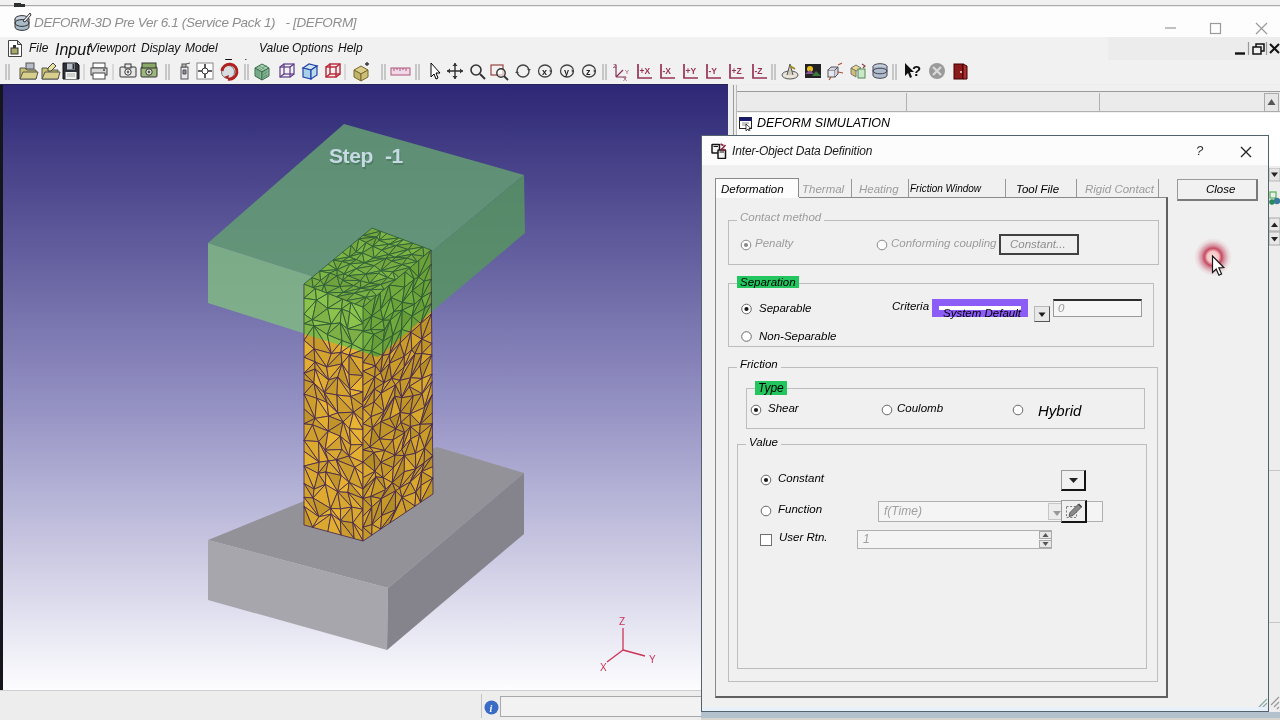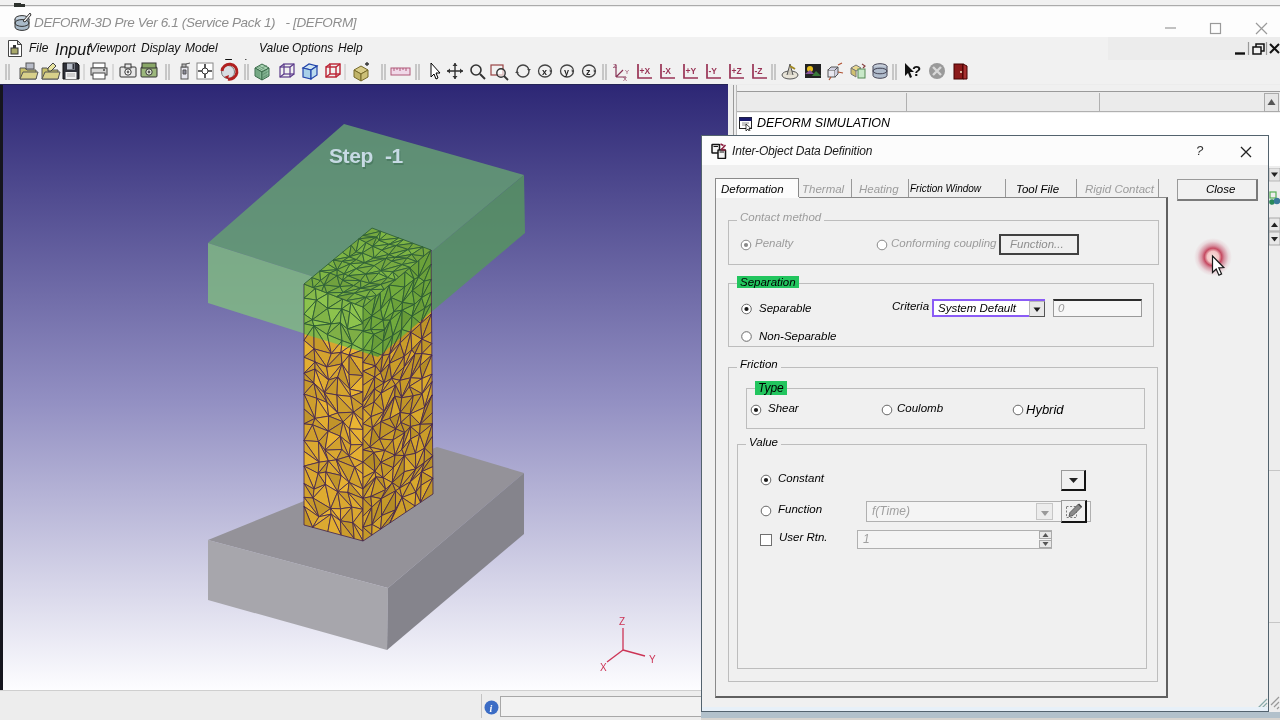--- a/index.html
+++ b/index.html
@@ -1396,58 +1396,58 @@
   <span class="t" style="left:504px;top:46.5px;font-size:11.5px;color:#000">Close</span>
 
   <div class="abs" style="left:13px;top:61px;width:453px;height:501px;background:#f0f0f0;border:1px solid #8a8a8a;border-right:2px solid #606060;border-bottom:2px solid #606060"></div>
   <div class="abs" style="left:14px;top:61px;width:83px;height:1px;background:#fcfcfc"></div>
 
   <div class="abs" style="left:26px;top:84px;width:431px;height:45px;border:1px solid #bdbdbd"></div>
   <span class="t" style="left:35px;top:75px;font-size:11.5px;color:#9c9c9c;background:#f0f0f0;padding:0 3px">Contact method</span>
   <span class="t" style="left:53px;top:100.5px;font-size:11.5px;color:#9c9c9c">Penalty</span>
   <span class="t" style="left:189px;top:100.5px;font-size:11.5px;color:#9c9c9c">Conforming coupling</span>
   <div class="abs" style="left:297px;top:98px;width:80px;height:21px;background:#efefef;border:2px solid #414141"></div>
-  <span class="t" style="left:308px;top:101.5px;font-size:11.5px;color:#8e8e8e">Function...</span>
+  <span class="t" style="left:308px;top:101.5px;font-size:11.5px;color:#8e8e8e">Constant...</span>
 
   <div class="abs" style="left:26px;top:147px;width:426px;height:64px;border:1px solid #bdbdbd"></div>
   <span class="t" style="left:35px;top:140px;font-size:11.5px;color:#000;background:#22c55e;padding:0 3px">Separation</span>
   <span class="t" style="left:57px;top:166px;font-size:11.5px;color:#000">Separable</span>
   <span class="t" style="left:190px;top:164px;font-size:11.5px;color:#000">Criteria</span>
-  <div class="abs" style="left:230px;top:163px;width:113px;height:18px;background:#fff;border:2px solid #8b5cf6">
+  <div class="abs" style="left:230px;top:163px;width:96px;height:18px;background:#fff;border:7px solid #8b5cf6">
     <span class="t" style="left:4px;top:1px;font-size:11.5px;color:#000">System Default</span>
     <div class="abs" style="left:95px;top:0px;width:16px;height:16px;background:#e8e8e8;border:1px solid #b8b8b8;border-right:1.5px solid #555;border-bottom:1.5px solid #555">
       <svg style="display:block" width="14" height="14">
             <path d="M3.5,5.5 l3.5,4.5 l3.5,-4.5 Z" fill="#1a1a1a"></path>
           </svg>
     </div>
   </div>
   <div class="abs" style="left:351px;top:162.5px;width:89px;height:18px;background:#f6f6f6;border:1px solid #9a9a9a;border-top:2px solid #2e2e2e">
     <span class="t" style="left:4px;top:1px;font-size:11.5px;color:#9a9a9a">0</span>
   </div>
   <span class="t" style="left:57px;top:193.5px;font-size:11.5px;color:#000">Non-Separable</span>
 
   <div class="abs" style="left:26px;top:231px;width:430px;height:315px;border:1px solid #bdbdbd"></div>
   <span class="t" style="left:35px;top:222px;font-size:11.5px;color:#000;background:#f0f0f0;padding:0 3px">Friction</span>
 
   <div class="abs" style="left:44px;top:252px;width:399px;height:41px;border:1px solid #bdbdbd"></div>
   <span class="t" style="left:53px;top:245px;font-size:12px;color:#000;background:#22c55e;padding:0 3px">Type</span>
   <span class="t" style="left:66px;top:265.5px;font-size:11.5px;color:#000">Shear</span>
   <span class="t" style="left:195px;top:265.5px;font-size:11.5px;color:#000">Coulomb</span>
-  <span class="t" style="left:324px;top:265.5px;font-size:13px;color:#000">Hybrid</span>
+  <span class="t" style="left:336px;top:265.5px;font-size:15px;color:#000">Hybrid</span>
 
   <div class="abs" style="left:35px;top:308px;width:410px;height:225px;border:1px solid #bdbdbd"></div>
   <span class="t" style="left:44px;top:299.5px;font-size:11.5px;color:#000;background:#f0f0f0;padding:0 3px">Value</span>
   <span class="t" style="left:76px;top:336px;font-size:11.5px;color:#000">Constant</span>
   <div class="abs" style="left:359px;top:334px;width:25px;height:21px;background:#f0f0f0;border:1px solid #9a9a9a;border-right:2px solid #141414;border-bottom:2px solid #141414">
     <svg style="display:block" width="23" height="19">
           <path d="M7,7 l4.5,5 l4.5,-5 Z" fill="#222"></path>
         </svg>
   </div>
   <span class="t" style="left:76px;top:366.5px;font-size:11.5px;color:#000">Function</span>
-  <div class="abs" style="left:164px;top:365px;width:225px;height:21px;background:#f4f4f4;border:1px solid #b0b0b0">
+  <div class="abs" style="left:176px;top:365px;width:225px;height:21px;background:#f4f4f4;border:1px solid #b0b0b0">
     <span class="t" style="left:5px;top:2px;font-size:12px;color:#a0a0a0">f(Time)</span>
     <div class="abs" style="left:169px;top:1px;width:17px;height:17px;background:#ececec;border:1px solid #c6c6c6">
       <svg style="display:block" width="16" height="17">
             <path d="M4,7 l4,5 l4,-5 Z" fill="#999"></path>
           </svg>
     </div>
   </div>
   <div class="abs" style="left:359px;top:364px;width:26px;height:23px;background:#f0f0f0;border:1px solid #9a9a9a;border-right:2px solid #141414;border-bottom:2px solid #141414">
     <svg style="display:block" width="23" height="20">
           <rect x="4.5," :="" y="0" width="0" height="0" fill="none"></rect>

